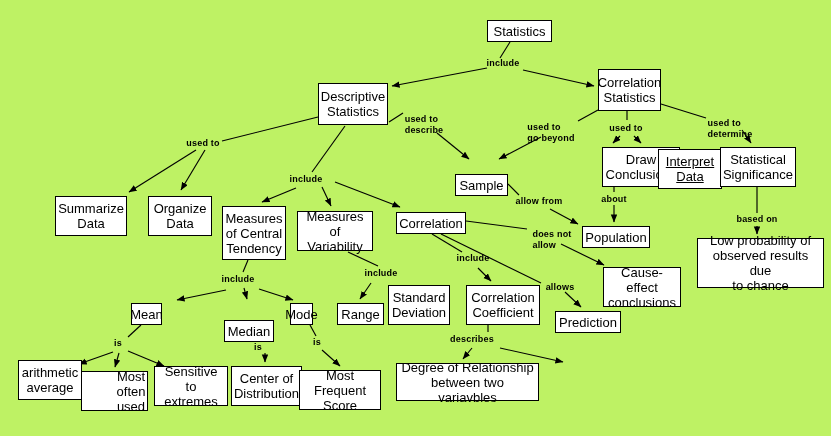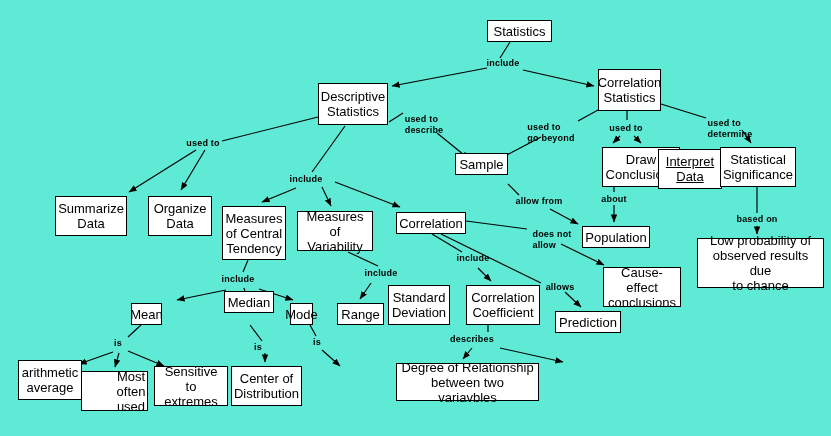--- a/index.html
+++ b/index.html
@@ -4,21 +4,21 @@
 <style>
   html, body {
     margin: 0;
     padding: 0;
     background: #ffffff;
   }
   #canvas {
     position: relative;
     width: 831px;
     height: 436px;
-    background: #5eead4;
+    background: #bef264;
     overflow: hidden;
     font-family: "Liberation Sans", sans-serif;
   }
   #edges {
     position: absolute;
     left: 0;
     top: 0;
     width: 831px;
     height: 436px;
   }
@@ -145,50 +145,52 @@
   <div class="node" style="left:55px;top:196px;width:72px;height:40px;">Summarize
 Data</div>
   <div class="node" style="left:148px;top:196px;width:64px;height:40px;">Organize
 Data</div>
   <div class="node" style="left:222px;top:206px;width:64px;height:54px;">Measures
 of Central
 Tendency</div>
   <div class="node" style="left:297px;top:211px;width:76px;height:40px;">Measures
 of Variability</div>
   <div class="node" style="left:396px;top:212px;width:70px;height:22px;">Correlation</div>
-  <div class="node" style="left:455px;top:153px;width:53px;height:22px;">Sample</div>
+  <div class="node" style="left:455px;top:174px;width:53px;height:22px;">Sample</div>
   <div class="node" style="left:602px;top:147px;width:78px;height:40px;">Draw
 Conclusions</div>
   <div class="node" style="left:658px;top:149px;width:64px;height:40px;text-decoration:underline;">Interpret
 Data</div>
   <div class="node" style="left:720px;top:147px;width:76px;height:40px;">Statistical
 Significance</div>
   <div class="node" style="left:582px;top:226px;width:68px;height:22px;">Population</div>
   <div class="node" style="left:697px;top:238px;width:127px;height:50px;">Low probability of
 observed results due
 to chance</div>
   <div class="node" style="left:603px;top:267px;width:78px;height:40px;">Cause-effect
 conclusions</div>
   <div class="node" style="left:555px;top:311px;width:66px;height:22px;">Prediction</div>
   <div class="node" style="left:466px;top:285px;width:74px;height:40px;">Correlation
 Coefficient</div>
   <div class="node" style="left:131px;top:303px;width:31px;height:22px;">Mean</div>
-  <div class="node" style="left:224px;top:291px;width:50px;height:22px;">Median</div>
+  <div class="node" style="left:224px;top:320px;width:50px;height:22px;">Median</div>
   <div class="node" style="left:290px;top:303px;width:23px;height:22px;">Mode</div>
   <div class="node" style="left:337px;top:303px;width:47px;height:22px;">Range</div>
   <div class="node" style="left:388px;top:285px;width:62px;height:40px;">Standard
 Deviation</div>
   <div class="node" style="left:18px;top:360px;width:64px;height:40px;">arithmetic
 average</div>
   <div class="node" style="left:81px;top:371px;width:67px;height:40px;padding-left:36px;">Most often
 used</div>
   <div class="node" style="left:154px;top:366px;width:74px;height:40px;">Sensitive
 to extremes</div>
   <div class="node" style="left:231px;top:366px;width:71px;height:40px;">Center of
 Distribution</div>
+  <div class="node" style="left:299px;top:370px;width:82px;height:40px;">Most Frequent
+Score</div>
   <div class="node" style="left:396px;top:363px;width:143px;height:38px;">Degree of Relationship
 between two variavbles</div>
 
   <div class="elabel" style="left:503px;top:58px;">include</div>
   <div class="elabel" style="left:424px;top:114px;">used to
 describe</div>
   <div class="elabel" style="left:203px;top:138px;">used to</div>
   <div class="elabel" style="left:306px;top:174px;">include</div>
   <div class="elabel" style="left:551px;top:122px;">used to
 go beyond</div>

